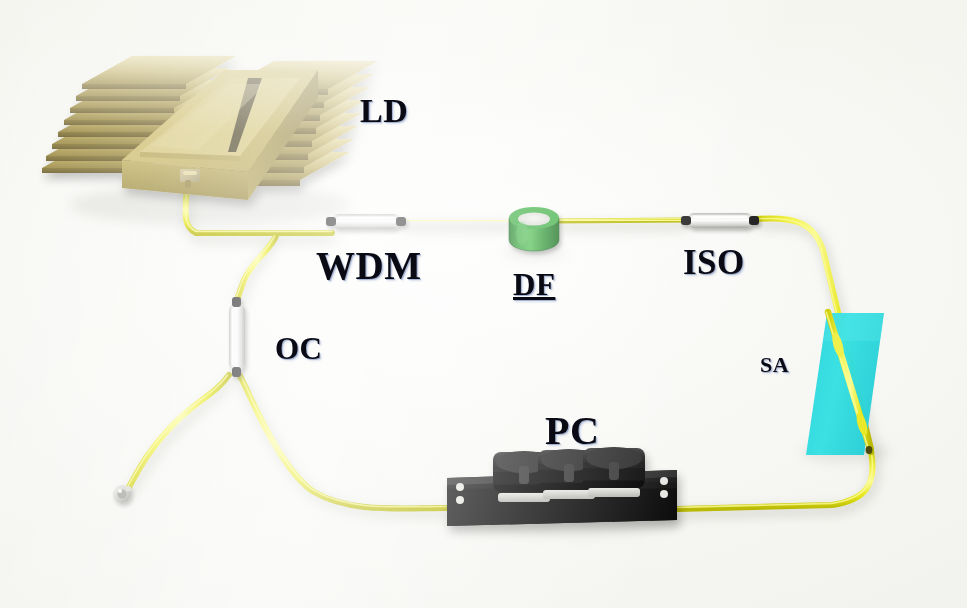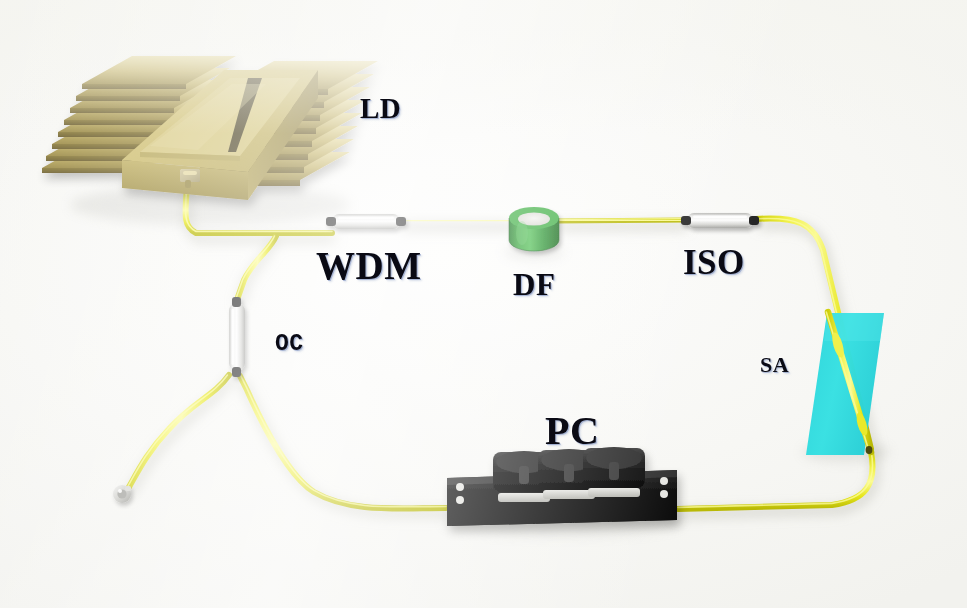--- a/index.html
+++ b/index.html
@@ -366,21 +366,21 @@
     <g filter="url(#tinyShadow)">
       <circle cx="122" cy="494" r="9" fill="url(#metalConn)"></circle>
       <circle cx="122" cy="494" r="4.6" fill="#9d9d98"></circle>
       <circle cx="120" cy="491" r="2" fill="#ffffff" opacity="0.9"></circle>
       <rect x="125" y="486" width="6" height="5" rx="2" fill="#d7d7d2"></rect>
     </g>
   </svg>
 
   <div id="bg-sheen"></div>
 
-  <div class="label" style="left:360px; top:92px;  font-size:29px;">LD</div>
+  <div class="label" style="left:360px; top:92px;  font-size:34px;">LD</div>
   <div class="label" style="left:316px; top:243px; font-size:39px;">WDM</div>
-  <div class="label" style="left:513px; top:267px; font-size:31px;">DF</div>
+  <div class="label" style="left:513px; top:267px; font-size:31px;text-decoration:underline;">DF</div>
   <div class="label" style="left:683px; top:243px; font-size:35px;">ISO</div>
-  <div class="label" style="left:275px; top:331px; font-size:23px;font-family:Liberation Mono, monospace;">OC</div>
+  <div class="label" style="left:275px; top:331px; font-size:31px;">OC</div>
   <div class="label" style="left:760px; top:352px; font-size:22px;">SA</div>
   <div class="label" style="left:545px; top:407px; font-size:40px;">PC</div>
 
 </div>
 
 </body></html>

